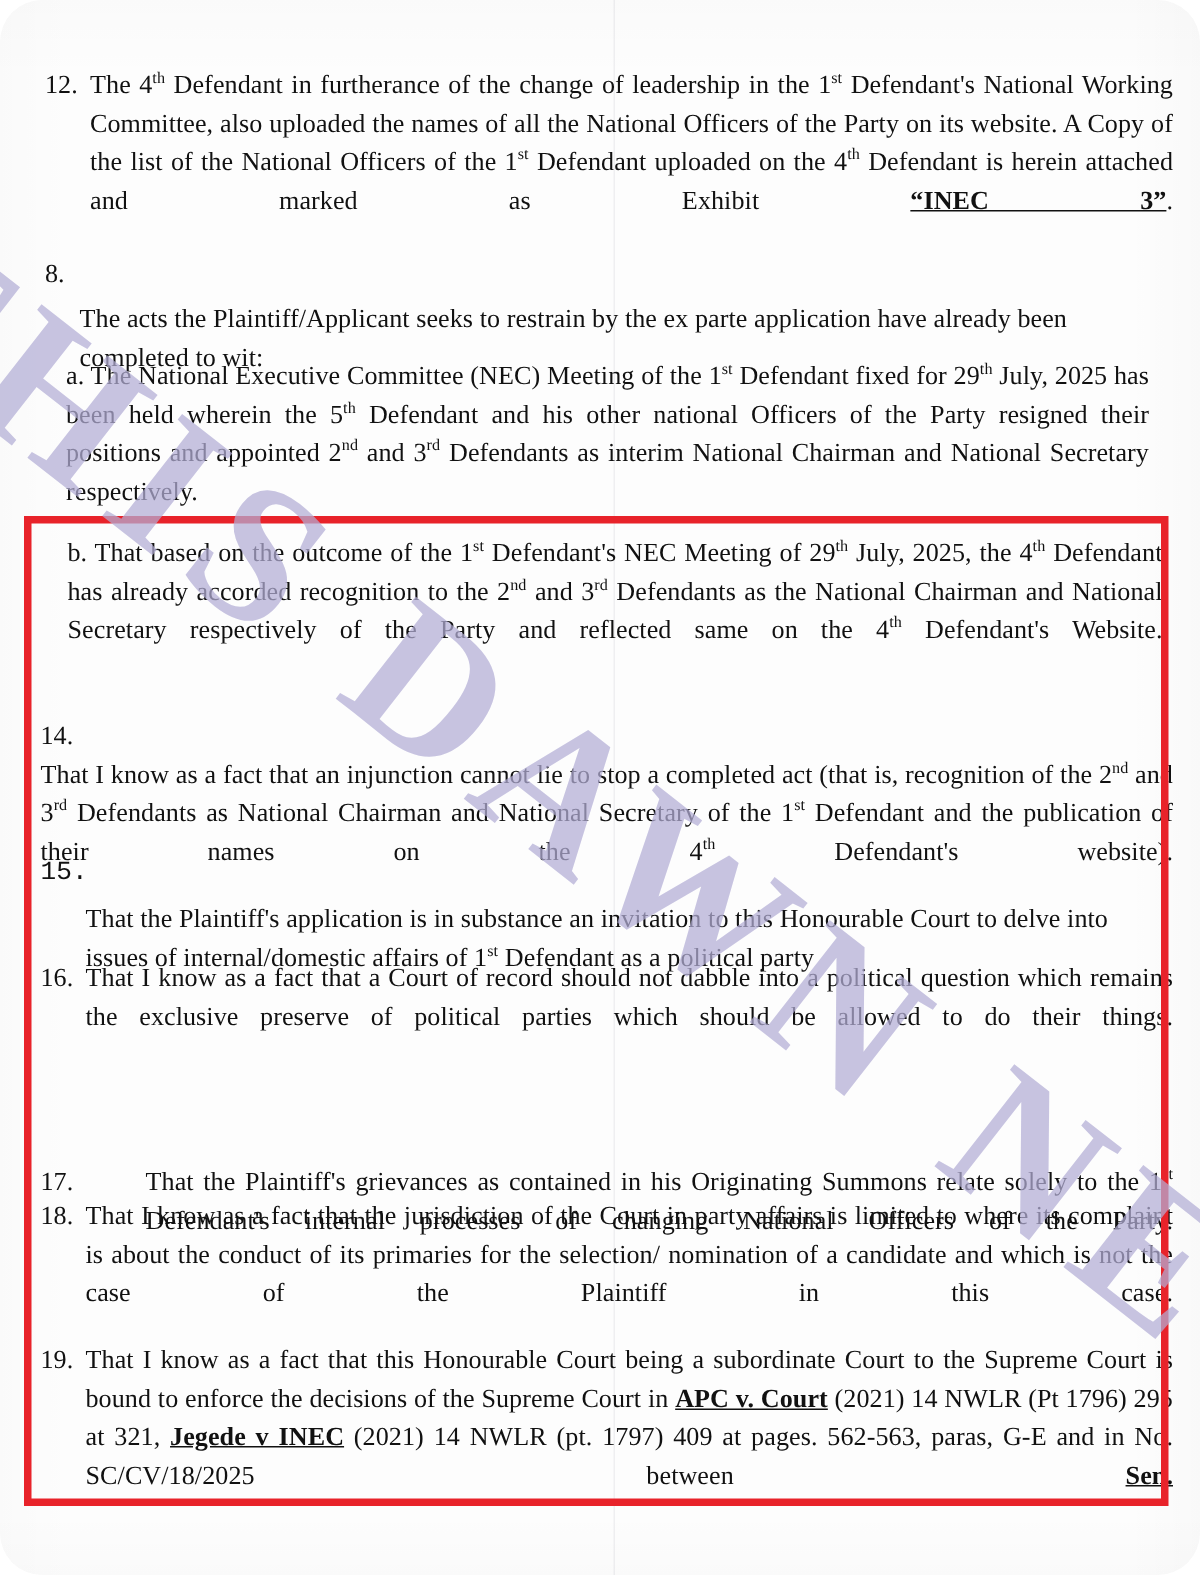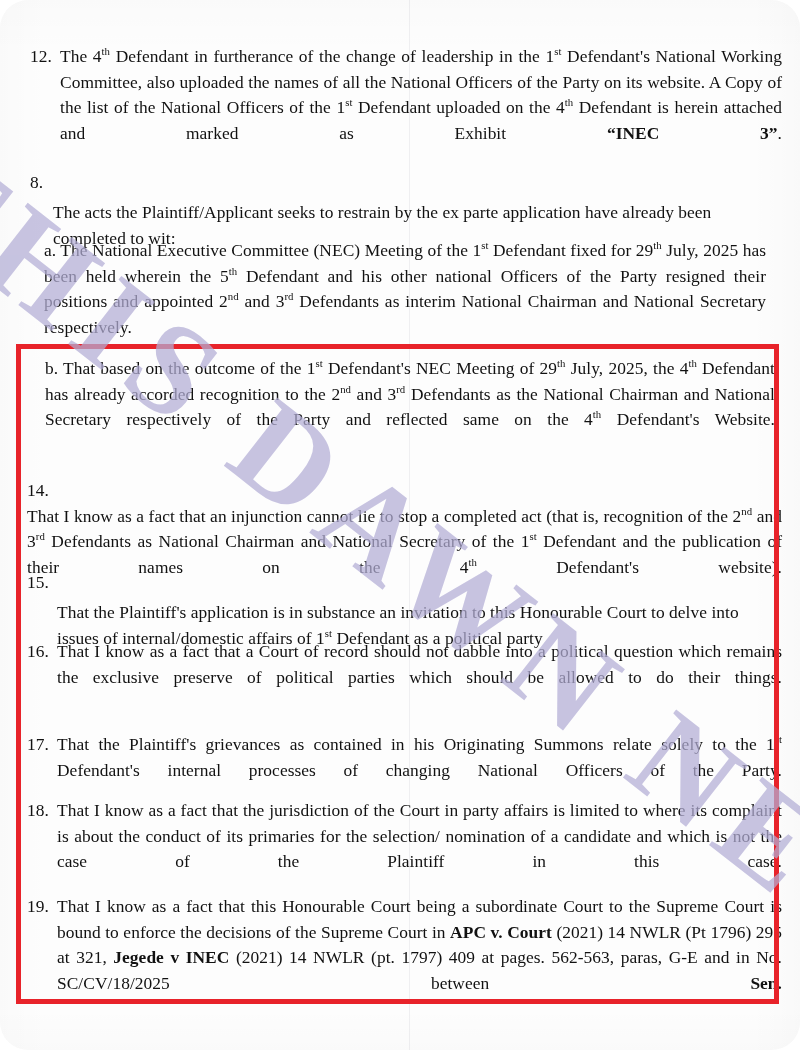--- a/index.html
+++ b/index.html
@@ -74,38 +74,38 @@
     text-align: left;
     margin-top: 30px;
   }
   .para.nojust .txt::after { content: none; }
 
   sup {
     font-size: 0.62em;
     vertical-align: super;
     line-height: 0;
   }
-  b, .bold { font-weight: bold; }
+  b, .bold { font-weight: bold; text-decoration: underline; }
 
   
   #p12 { position:absolute; left:30px;  top:44px;  width:752px; }
   #p12 .num { width: 30px; }
   #p13 { position:absolute; left:30px;  top:170px; width:752px; }
   #p13 .num { width: 23px; }
   #p13a{ position:absolute; left:44px;  top:238px; width:722px; }
   #p13a .num { width: 0px; }
   #pb  { position:absolute; left:45px;  top:356px; width:730px; }
   #pb  .num { width: 0px; }
   #p14 { position:absolute; left:27px;  top:478px; width:755px;flex-direction:column; }
   #p14 .num { width: 30px; }
   #p15 { position:absolute; left:27px;  top:570px; width:755px; }
-  #p15 .num { width: 30px; }
+  #p15 .num { width: 30px; font-family: Liberation Mono, monospace; }
   #p16 { position:absolute; left:27px;  top:639px; width:755px; }
   #p16 .num { width: 30px; }
-  #p17 { position:absolute; left:27px;  top:732px; width:755px; }
+  #p17 { position:absolute; left:27px;  top:775px; width:755px;gap:40px; }
   #p17 .num { width: 30px; }
   #p18 { position:absolute; left:27px;  top:798px; width:755px; }
   #p18 .num { width: 30px; }
   #p19 { position:absolute; left:27px;  top:894px; width:755px;justify-content:center; }
   #p19 .num { width: 30px; }
 
   
   #red-box {
     position: absolute;
     left: 16px;

